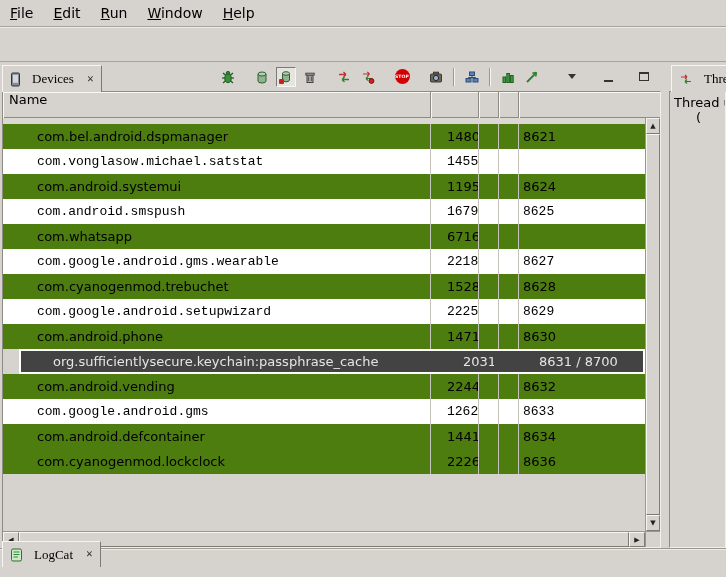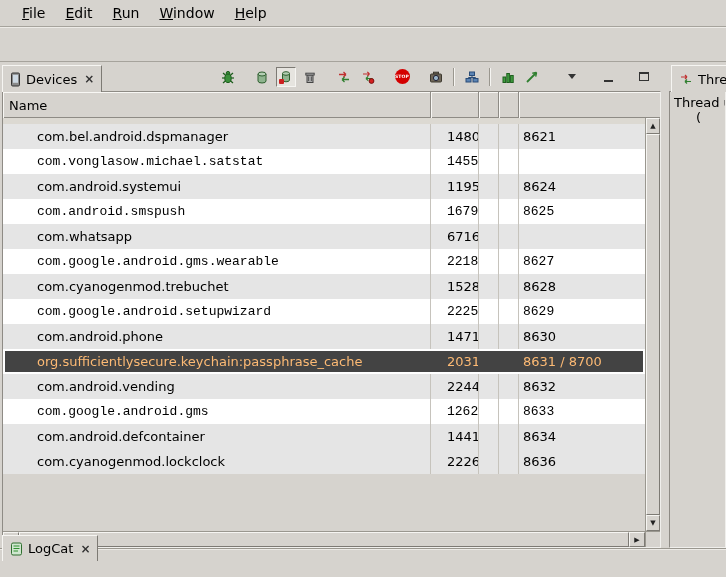--- a/index.html
+++ b/index.html
@@ -3,67 +3,67 @@
 <meta charset="utf-8">
 <style>
   html,body{margin:0;padding:0;}
   *{box-sizing:border-box;}
   body{
     width:726px;height:577px;overflow:hidden;position:relative;
     background:#d6d3ce;color:#000;
     font-family:"DejaVu Sans","Liberation Sans",sans-serif;font-size:13px;
   }
   
-  .menubar{height:27px;display:flex;align-items:center;padding-left:12px;border-bottom:1px solid #a6a39c;background:#d6d3ce;}
+  .menubar{height:27px;display:flex;align-items:center;padding-left:0;border-bottom:1px solid #a6a39c;background:#d6d3ce;}
   .menu-item{display:inline-block;padding:3px 10px;font-size:14px;cursor:default;}
   .menu-item::first-letter{text-decoration:underline;}
   
   .toolbar-band{height:35px;background:#d6d3ce;border-bottom:1px solid #a6a39c;box-shadow:inset 0 1px 0 #edebe7;}
   
   .main{display:flex;height:486px;}
   .devices-panel{width:662px;display:flex;flex-direction:column;}
   .sash{width:7px;background:#d6d3ce;}
   .threads-panel{flex:1;display:flex;flex-direction:column;overflow:hidden;}
   
   .tab-row{height:29px;display:flex;align-items:flex-end;position:relative;}
-  .tab{height:27px;display:flex;align-items:center;gap:5px;padding:0 7px;background:#d6d3ce;white-space:nowrap;
+  .tab{height:27px;display:flex;align-items:center;gap:11px;padding:0 7px;background:#d6d3ce;white-space:nowrap;
        border-top:1px solid #f6f5f2;border-left:1px solid #f6f5f2;border-right:1px solid #7d7a74;
-       margin-left:2px;margin-bottom:-1px;position:relative;z-index:2;}
+       margin-left:2px;margin-bottom:-1px;position:relative;z-index:2;font-family:Liberation Serif, serif;}
   .tab-label{font-size:13px;}
   .close-x{font-size:12px;font-weight:bold;color:#333;padding-left:2px;cursor:default;}
   .tab-icon{display:inline-flex;align-items:center;}
   
   .dev-toolbar{margin-left:auto;display:flex;align-items:center;height:29px;padding-right:6px;}
   .ticon{width:20px;height:20px;display:flex;align-items:center;justify-content:center;position:relative;margin:0 2px;}
   .ticon.pressed{border:1px solid;border-color:#7d7a74 #f6f5f2 #f6f5f2 #7d7a74;background:#e6e4df;}
   .tgap{width:10px;}
   .tsep{width:0;height:18px;border-left:1px solid #9a978f;border-right:1px solid #f6f5f2;margin:0 5px;}
   .win-icons{display:flex;align-items:center;margin-left:16px;gap:12px;}
   .stop-circle{width:15px;height:15px;border-radius:50%;background:#d40000;color:#fff;display:flex;align-items:center;justify-content:center;font-size:4.5px;font-weight:bold;letter-spacing:0.2px;}
   .reddot{position:absolute;left:2px;bottom:2px;width:5px;height:5px;background:#cc2020;border-radius:1px;}
   .tri{width:0;height:0;border-left:4px solid transparent;border-right:4px solid transparent;border-top:5px solid #333;}
   .minbar{width:9px;height:2px;background:#333;margin-top:8px;}
   .maxbox{width:10px;height:9px;border:1px solid #333;border-top-width:2px;}
   
   .content{flex:1;margin:0 1px 0 2px;border:1px solid;border-color:#8e8b85 #f0efec #f0efec #8e8b85;display:flex;flex-direction:column;background:#d6d3ce;overflow:hidden;}
   .header-row{height:26px;display:flex;background:#d6d3ce;flex:none;}
-  .hcell{height:100%;display:flex;align-items:center;padding-left:6px;overflow:hidden;
+  .hcell{height:100%;display:flex;align-items:flex-start;padding-left:6px;overflow:hidden;
          border-right:1px solid #8e8b85;
          box-shadow:inset 1px 1px 0 #f8f7f4, inset 0 -1px 0 #8e8b85;}
   .h-name{width:428px;}
   .h-pid{width:48px;}
   .h-a,.h-b{width:20px;}
   .h-port{flex:1;border-right:none;}
   .body-wrap{flex:1;display:flex;overflow:hidden;}
   .rows-col{flex:1;overflow:hidden;background:#d6d3ce;}
   .partial-row{height:6px;background:#dcd9d2;}
   .trow{display:flex;height:25px;align-items:stretch;}
-  .trow.even{background:#e5e5e5;}
+  .trow.even{background:#4d7c0f;}
   .trow.odd{background:#ffffff;font-family:Liberation Mono, monospace;}
-  .trow.selected{background:#434343;color:#fdba74;box-shadow:inset 0 0 0 2px #fff;}
+  .trow.selected{background:#434343;color:#e5e5e5;box-shadow:inset 0 0 0 2px #fff;margin-left:16px;}
   .trow.selected .cell{border-right-color:transparent;}
   .cell{display:flex;align-items:center;overflow:hidden;white-space:nowrap;}
   .c-name{width:428px;padding-left:34px;border-right:1px solid #c6c3bc;}
   .c-pid{width:48px;padding-left:16px;border-right:1px solid #c6c3bc;}
   .c-a,.c-b{width:20px;border-right:1px solid #c6c3bc;}
   .c-port{flex:1;padding-left:4px;}
   
   .vscroll{width:15px;display:flex;flex-direction:column;background:#c1beb7;border-left:1px solid #9a978f;flex:none;}
   .sbtn{height:16px;width:100%;display:flex;align-items:center;justify-content:center;font-size:7px;color:#222;background:#d6d3ce;
         border:1px solid;border-color:#f6f5f2 #7d7a74 #7d7a74 #f6f5f2;flex:none;}
@@ -71,21 +71,21 @@
   .hscroll-row{height:16px;display:flex;border-top:1px solid #9a978f;flex:none;}
   .hscroll-row .sbtn{width:16px;height:100%;}
   .hthumb{flex:1;background:#d6d3ce;border:1px solid;border-color:#f6f5f2 #7d7a74 #7d7a74 #f6f5f2;}
   .corner{width:15px;height:100%;background:#d6d3ce;border-left:1px solid #9a978f;}
   
   .threads-content{flex:1;border:1px solid;border-color:#8e8b85 #f0efec #f0efec #8e8b85;background:#d6d3ce;padding:3px 0 0 4px;overflow:hidden;}
   .tline1{white-space:nowrap;}
   .tline2{padding-left:22px;}
   
   .bottom-band{height:29px;background:#d6d3ce;border-top:1px solid #9a978f;box-shadow:inset 0 1px 0 #edebe7;display:flex;align-items:flex-end;}
-  .bottom-band .tab{margin-bottom:16px;height:26px;align-items:center;}
+  .bottom-band .tab{margin-bottom:10px;height:26px;align-items:center;}
 </style>
 </head>
 <body>
 
 <div class="menubar">
   <span class="menu-item">File</span>
   <span class="menu-item">Edit</span>
   <span class="menu-item">Run</span>
   <span class="menu-item">Window</span>
   <span class="menu-item">Help</span>

